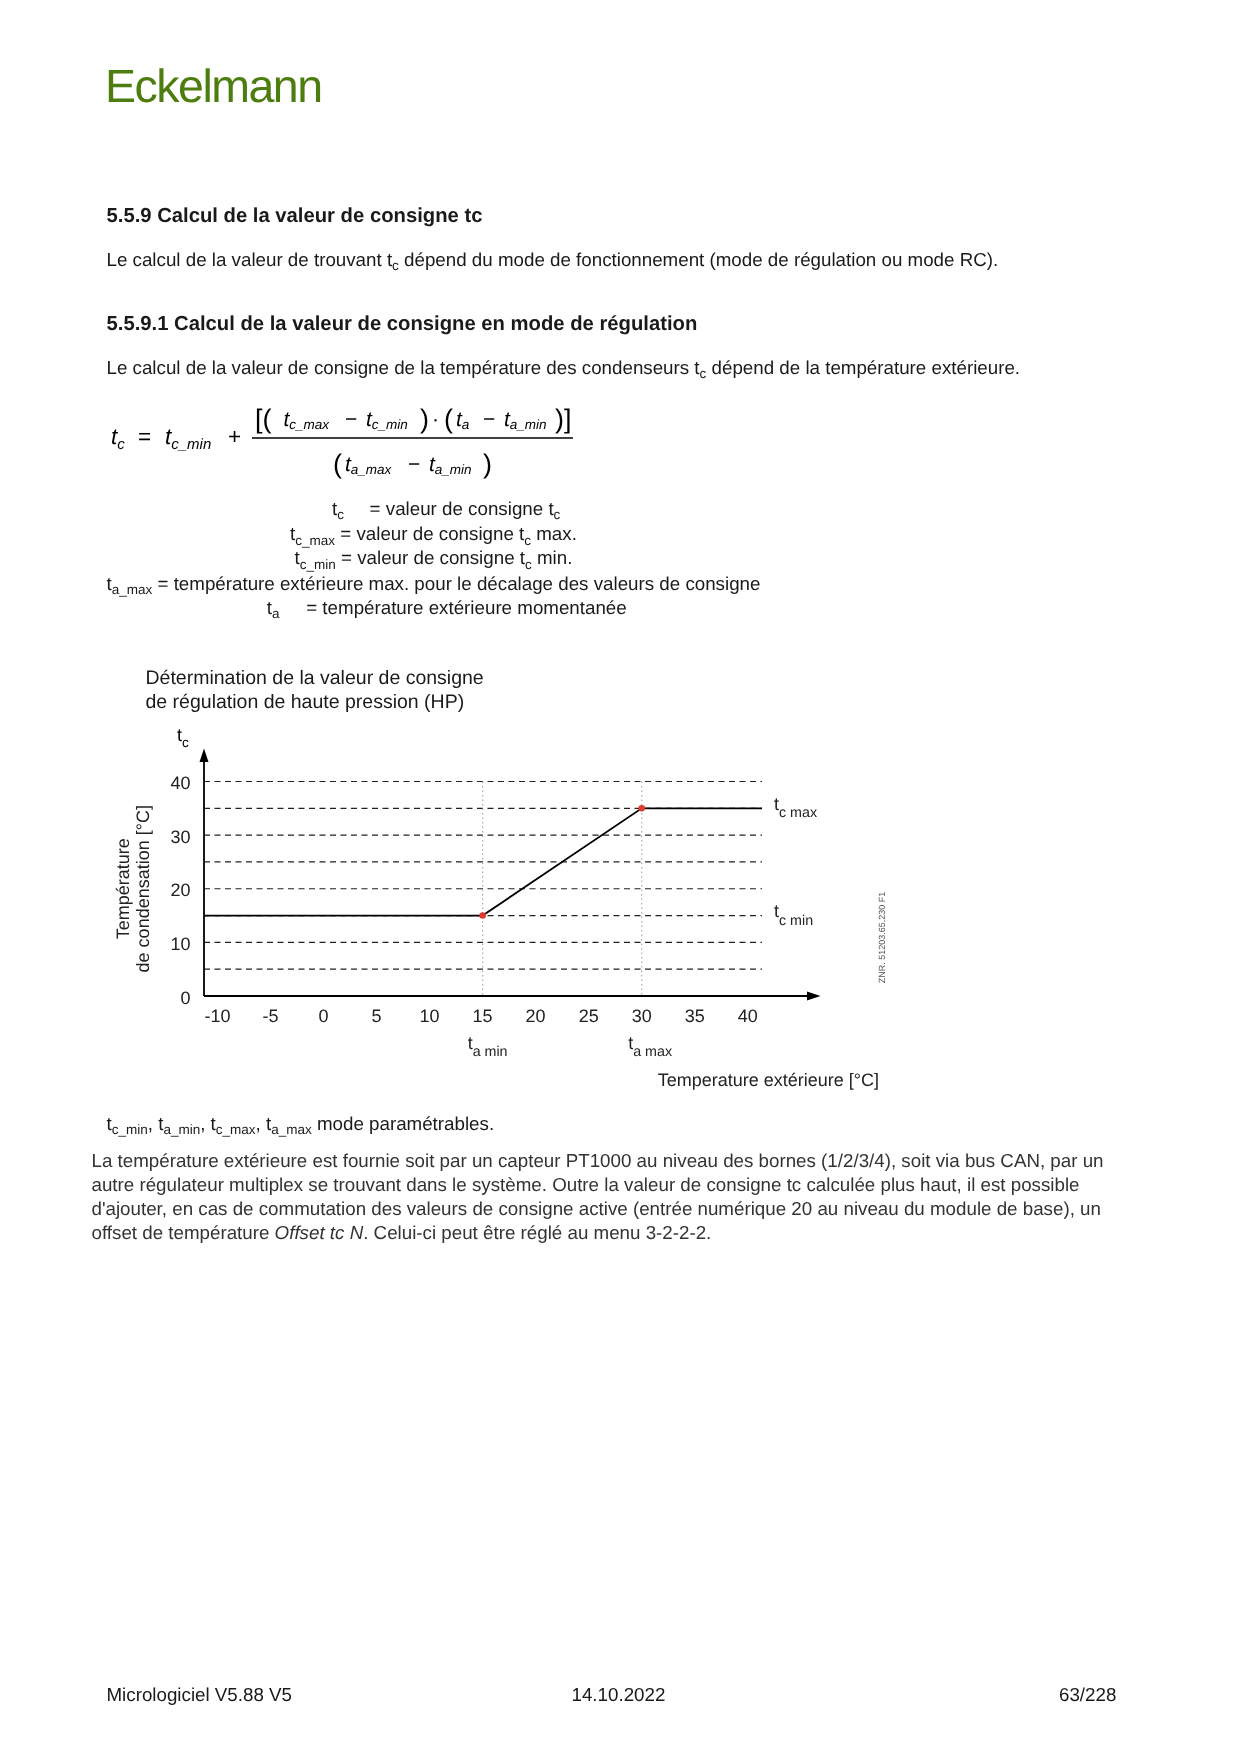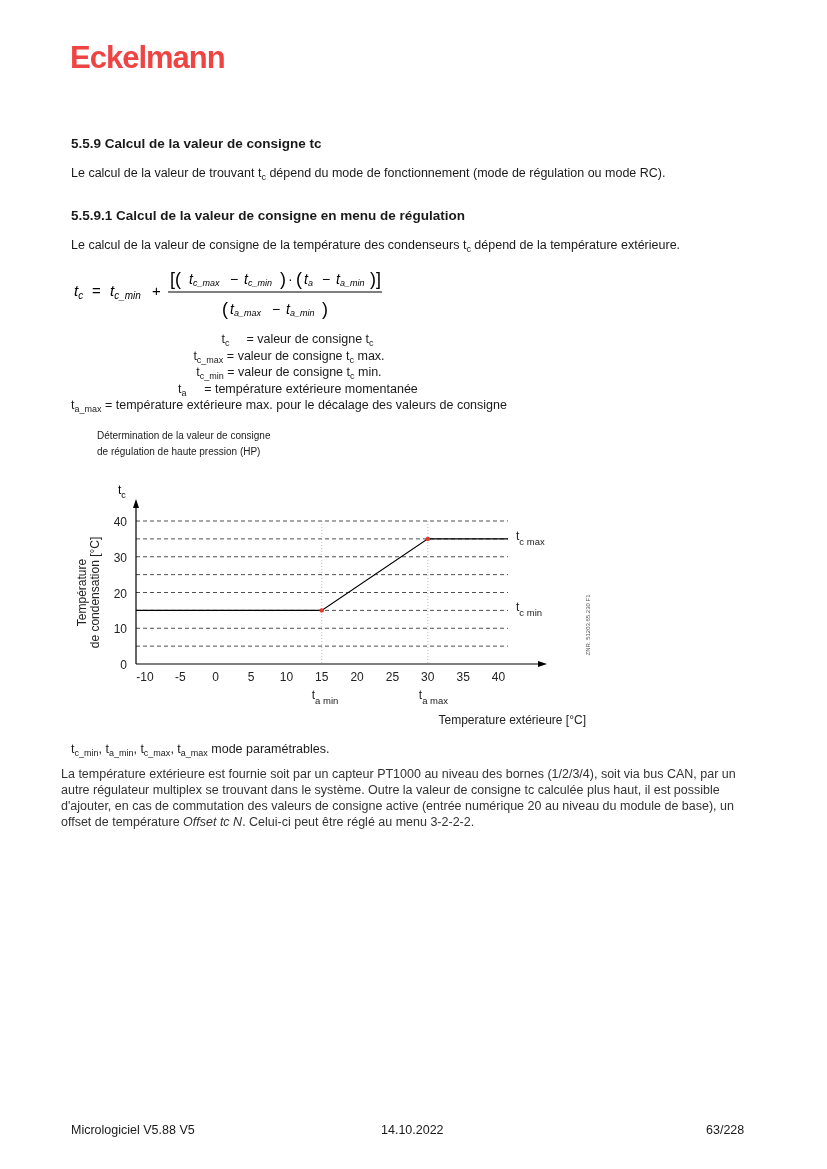--- a/index.html
+++ b/index.html
@@ -1,39 +1,39 @@
 <!DOCTYPE html>
 <html><head>
 <meta charset="utf-8">
 <style>
   html,body{margin:0;padding:0;background:#fff;}
   body{width:827px;height:1169px;position:relative;font-family:"Liberation Sans",sans-serif;color:#1a1a1a;}
   .abs{position:absolute;}
-  .logo{left:70px;top:40px;font-size:31px;font-weight:bold;color:#ef4444;letter-spacing:-1px;}
+  .logo{left:70px;top:40px;font-size:31px;font-weight:normal;color:#4d7c0f;letter-spacing:-1px;}
   .h2{left:71px;top:136px;font-size:13.5px;font-weight:bold;text-align:right;}
   .h3{left:71px;top:208px;font-size:13.5px;font-weight:bold;}
   .p{font-size:12.5px;line-height:16px;}
   sub{font-size:9px;vertical-align:-3px;line-height:0;}
   .defs{left:71px;top:331px;font-size:12.5px;line-height:16.5px;text-align:center;}
   .defs .row{white-space:nowrap;}
   .defs .sym{display:inline-block;}
   .formula{left:72px;top:268px;width:320px;height:56px;}
-  .chart-title{left:97px;top:428px;font-size:10px;line-height:16px;}
+  .chart-title{left:97px;top:444px;font-size:13px;line-height:16px;}
   .footer{top:1123px;font-size:12.5px;}
   .para2{left:61px;top:766px;width:690px;font-size:12.5px;line-height:16px;color:#333;}
 </style>
 </head>
 <body>
 
 <div class="abs logo">Eckelmann</div>
 
 <div class="abs h2">5.5.9  Calcul de la valeur de consigne tc</div>
 <div class="abs p" style="left:71px;top:165px;"><span>Le calcul de la valeur de trouvant t</span><sub>c</sub><span> dépend du mode de fonctionnement (mode de régulation ou mode RC).</span></div>
 
-<div class="abs h3">5.5.9.1  Calcul de la valeur de consigne en menu de régulation</div>
+<div class="abs h3">5.5.9.1  Calcul de la valeur de consigne en mode de régulation</div>
 <div class="abs p" style="left:71px;top:237px;"><span>Le calcul de la valeur de consigne de la température des condenseurs t</span><sub>c</sub><span> dépend de la température extérieure.</span></div>
 
 <svg class="abs formula" viewBox="0 0 320 56" font-family="Liberation Sans, sans-serif" font-style="italic">
   <text x="2" y="28" font-size="15">t<tspan font-size="10" dy="3">c</tspan></text>
   <text x="20" y="28" font-size="15" font-style="normal">=</text>
   <text x="38" y="28" font-size="15">t<tspan font-size="10" dy="3">c_min</tspan></text>
   <text x="80" y="28" font-size="15" font-style="normal">+</text>
   <line x1="96" y1="24" x2="310" y2="24" stroke="#000" stroke-width="1"></line>
   <text x="98" y="17" font-size="18" font-style="normal">[(</text>
   <text x="117" y="16" font-size="14">t<tspan font-size="9" dy="2">c_max</tspan></text>
@@ -50,22 +50,22 @@
   <text x="158" y="46" font-size="14">t<tspan font-size="9" dy="2">a_max</tspan></text>
   <text x="200" y="46" font-size="14" font-style="normal">−</text>
   <text x="214" y="46" font-size="14">t<tspan font-size="9" dy="2">a_min</tspan></text>
   <text x="250" y="47" font-size="18" font-style="normal">)</text>
 </svg>
 
 <div class="abs defs">
   <div class="row"><span class="sym" style="width:42px"><span>t</span><sub>c</sub></span><span>= valeur de consigne t</span><sub>c</sub></div>
   <div class="row"><span class="sym"><span>t</span><sub>c_max</sub></span> <span>= valeur de consigne t</span><sub>c</sub><span> max.</span></div>
   <div class="row"><span class="sym"><span>t</span><sub>c_min</sub></span> <span>= valeur de consigne t</span><sub>c</sub><span> min.</span></div>
+  <div class="row"><span class="sym"><span>t</span><sub>a_max</sub></span> <span>= température extérieure max. pour le décalage des valeurs de consigne</span></div>
   <div class="row"><span class="sym" style="width:44px"><span>t</span><sub>a</sub></span><span>= température extérieure momentanée</span></div>
-  <div class="row"><span class="sym"><span>t</span><sub>a_max</sub></span> <span>= température extérieure max. pour le décalage des valeurs de consigne</span></div>
 </div>
 
 <div class="abs chart-title">
   <div>Détermination de la valeur de consigne</div>
   <div>de régulation de haute pression (HP)</div>
 </div>
 
 <svg class="abs" style="left:0;top:480px;" width="620" height="260" font-family="Liberation Sans, sans-serif">
   <g id="chart-root">
       <line x1="136" x2="508" y1="166.125" y2="166.125" stroke="#222" stroke-width="0.8" stroke-dasharray="4,3"></line>

